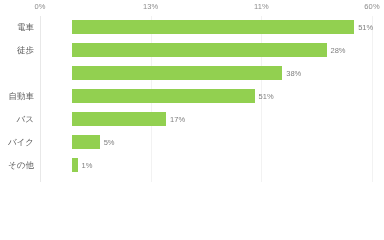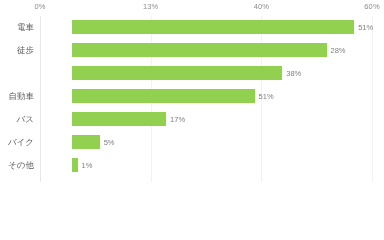--- a/index.html
+++ b/index.html
@@ -112,21 +112,21 @@
   }
 </style>
 </head>
 <body>
 
 <div id="chart-root">
 
   <div class="xaxis">
       <div class="xtick" style="left: 40px;">0%</div>
       <div class="xtick" style="left: 150.667px;">13%</div>
-      <div class="xtick" style="left: 261.333px;">40%</div>
+      <div class="xtick" style="left: 261.333px;">11%</div>
       <div class="xtick" style="left: 372px;">60%</div>
     </div>
 
   <div class="plot-area">
       <div class="gridline axis-zero" style="left: 0px;"></div>
       <div class="gridline" style="left: 110.667px;"></div>
       <div class="gridline" style="left: 221.333px;"></div>
       <div class="gridline" style="left: 332px;"></div>
     </div>
 

